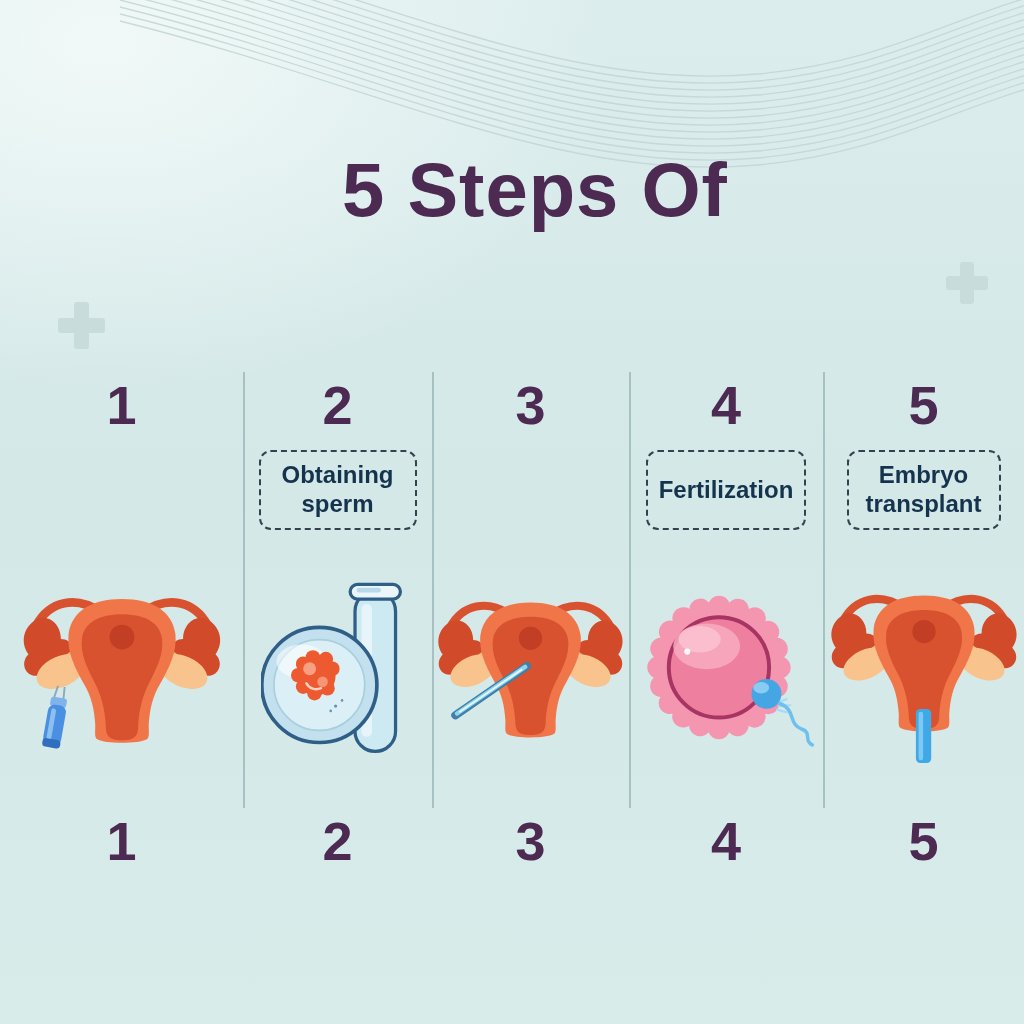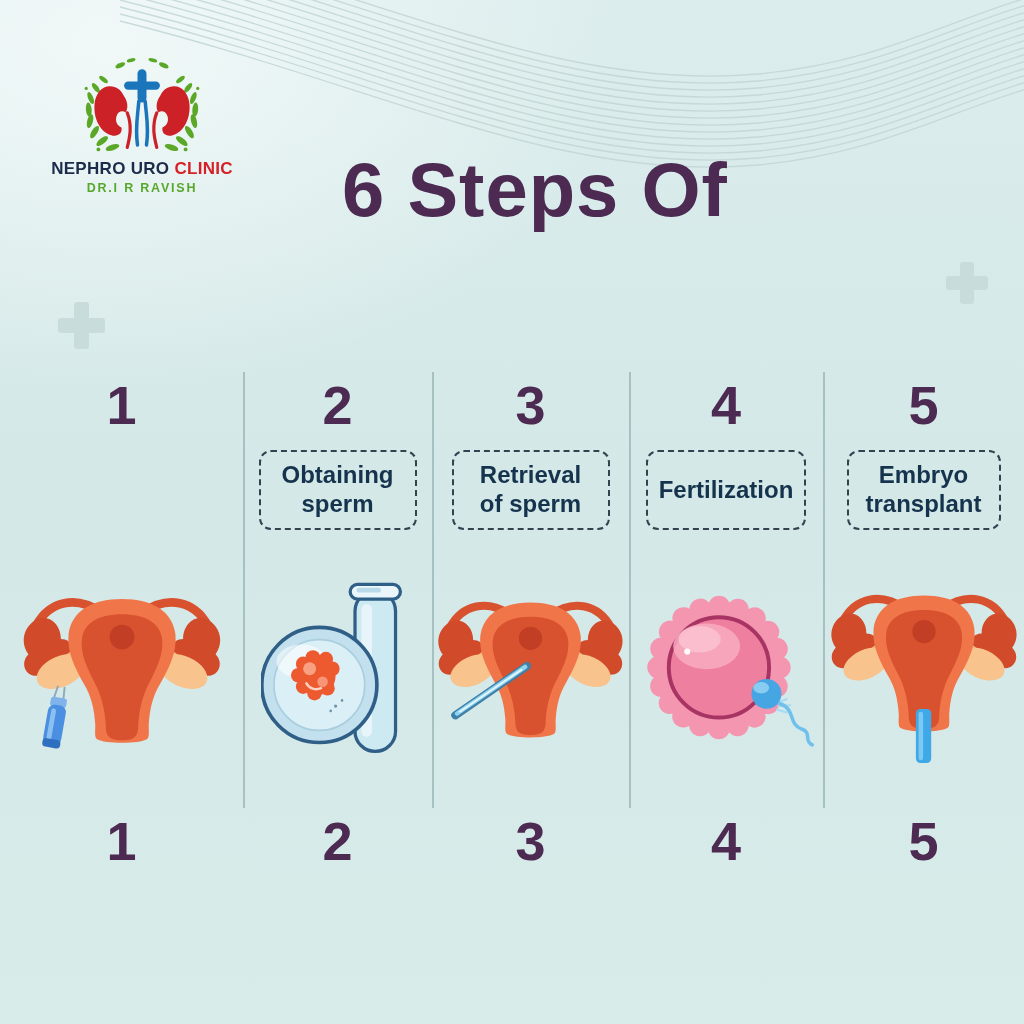--- a/index.html
+++ b/index.html
@@ -108,39 +108,23 @@
 
   <div class="plus plus-left">
       <span class="pv"></span>
       <span class="ph"></span>
     </div>
   <div class="plus plus-right">
       <span class="pv"></span>
       <span class="ph"></span>
     </div>
 
-  <div class="logo">
-    <svg viewBox="0 0 240 170">
-      <use href="#logo-leaves"></use>
-      <use href="#logo-leaves" transform="translate(240,0) scale(-1,1)"></use>
-      <path d="M115,80 C113,106 109,122 113,148" stroke="#1b75bb" stroke-width="5.5" fill="none" stroke-linecap="round"></path>
-      <path d="M125,80 C127,106 131,122 127,148" stroke="#1b75bb" stroke-width="5.5" fill="none" stroke-linecap="round"></path>
-      <path d="M97,98 C105,118 101,136 97,152" stroke="#cc2127" stroke-width="5" fill="none" stroke-linecap="round"></path>
-      <path d="M143,98 C135,118 139,136 143,152" stroke="#cc2127" stroke-width="5" fill="none" stroke-linecap="round"></path>
-      <rect x="113" y="30" width="14" height="52" rx="7" fill="#1b75bb"></rect>
-      <rect x="92" y="49" width="56" height="13" rx="6.5" fill="#1b75bb"></rect>
-      <path d="M78,58 C62,52 48,64 46,84 C44,106 54,128 72,133 C82,136 90,130 88,121 C82,118 78,112 80,104 C82,96 89,94 94,97 C99,92 98,80 92,72 C88,64 84,60 78,58 Z" fill="#cc2127"></path>
-      <path d="M78,58 C62,52 48,64 46,84 C44,106 54,128 72,133 C82,136 90,130 88,121 C82,118 78,112 80,104 C82,96 89,94 94,97 C99,92 98,80 92,72 C88,64 84,60 78,58 Z" fill="#cc2127" transform="translate(240,0) scale(-1,1)"></path>
-    </svg>
-    <div class="logo-name"><span>NEPHRO URO </span><span class="accent">CLINIC</span></div>
-    <div class="logo-sub">DR.I R RAVISH</div>
-  </div>
 
   <div class="title">
-    <div>6 Steps Of</div>
+    <div>5 Steps Of</div>
   </div>
 
   <div class="vline" style="left:243px"></div>
   <div class="vline" style="left:432px"></div>
   <div class="vline" style="left:629px"></div>
   <div class="vline" style="left:823px"></div>
 
   <div class="col col-1">
     <div class="num top">1</div>
     <div class="iconwrap">
@@ -193,26 +177,20 @@
             <circle cx="100" cy="151" r="1.6" fill="#6b94ad"></circle>
             <circle cx="86" cy="164" r="1.6" fill="#6b94ad"></circle>
         </g>
       </svg>
     </div>
     <div class="num bottom">2</div>
   </div>
 
   <div class="col col-3">
     <div class="num top">3</div>
-    <div class="labelwrap">
-        <div class="labelbox">
-      <span>Retrieval</span>
-      <span>of sperm</span>
-    </div>
-      </div>
     <div class="iconwrap">
       <svg width="206" viewBox="0 0 220 200">
         <use href="#uterus-shape"></use>
         <line x1="26" y1="150" x2="106" y2="95" stroke="#3f7fa8" stroke-width="9" stroke-linecap="round"></line>
         <line x1="28" y1="148" x2="104" y2="96" stroke="#8fd4ef" stroke-width="5" stroke-linecap="round"></line>
         <line x1="31" y1="146" x2="100" y2="99" stroke="#e8f7fc" stroke-width="2" stroke-linecap="round"></line>
       </svg>
     </div>
     <div class="num bottom">3</div>
   </div>

